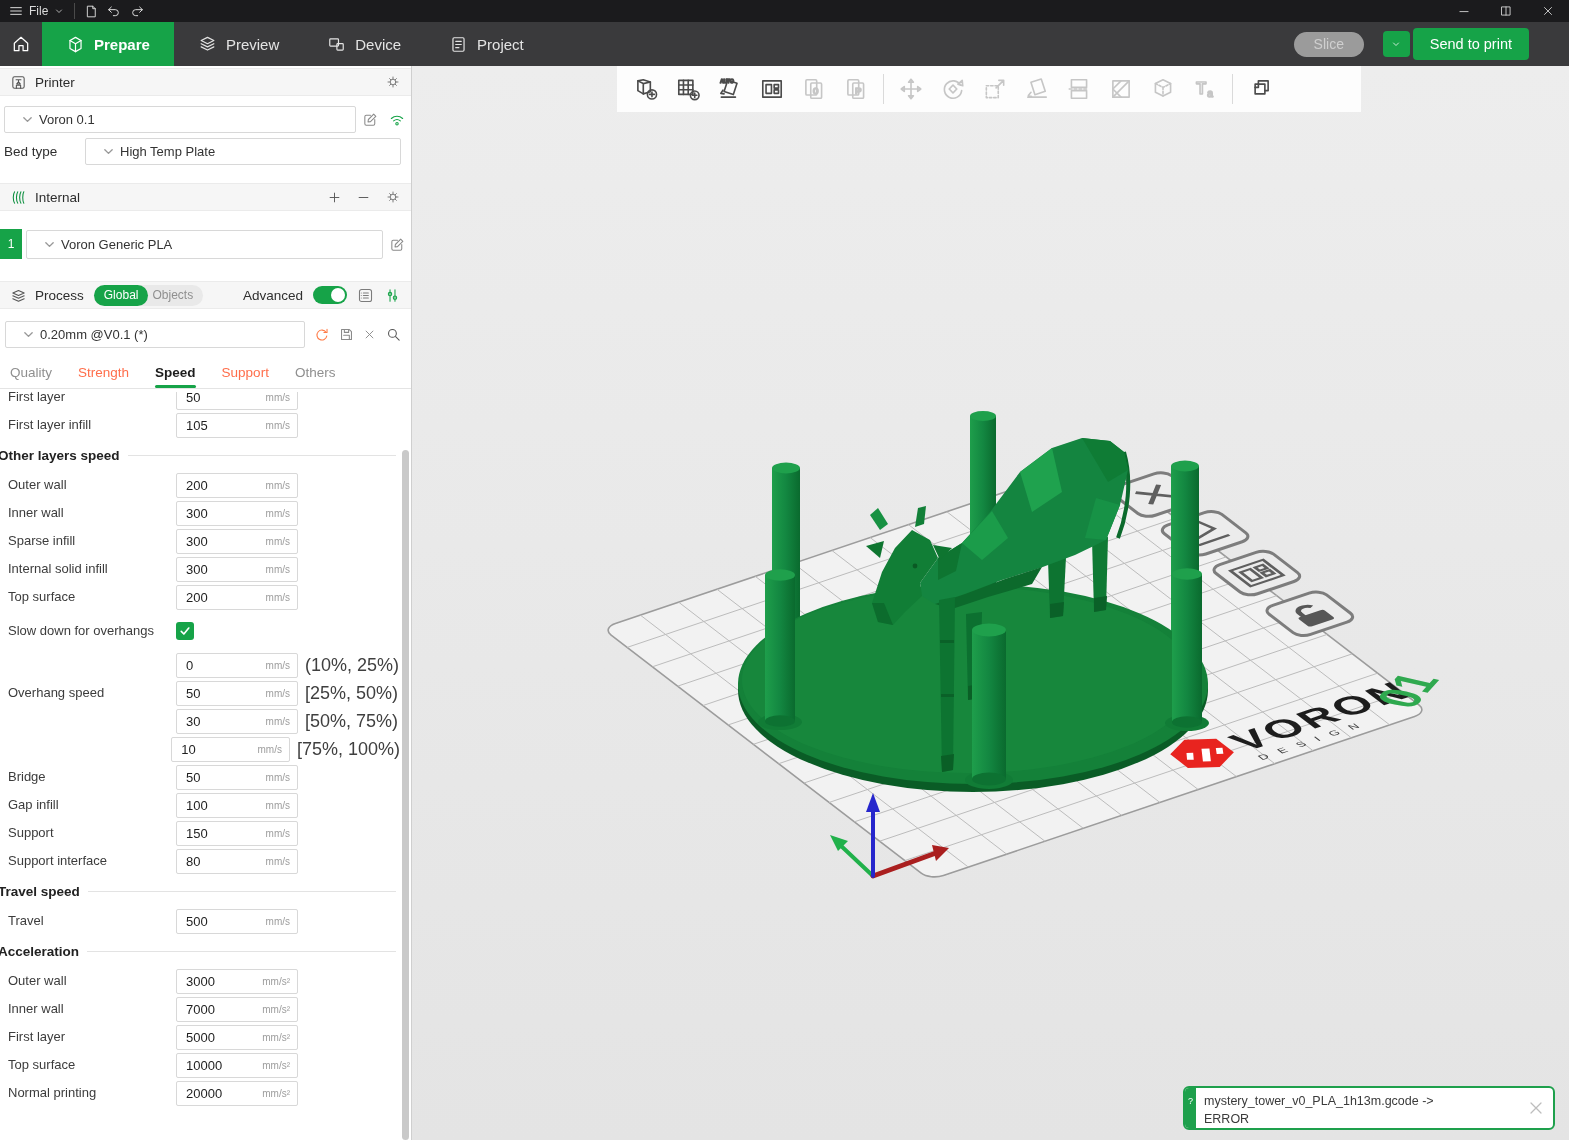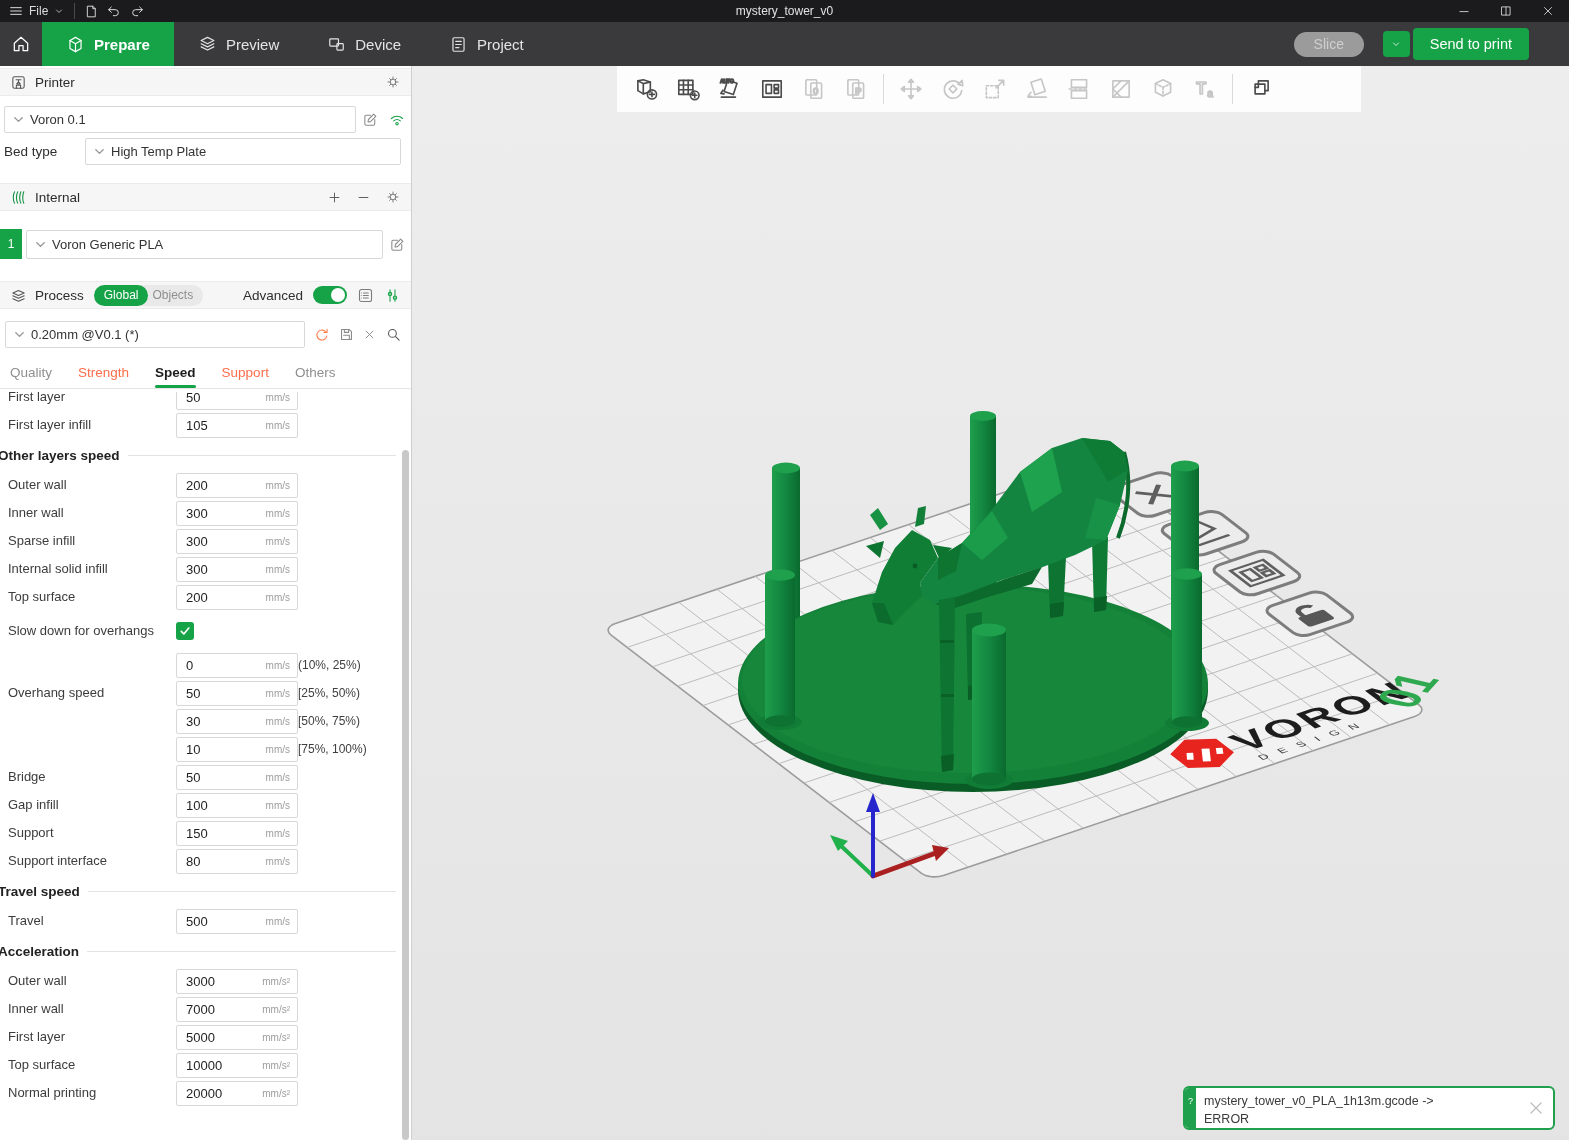--- a/index.html
+++ b/index.html
@@ -30,21 +30,21 @@
   #toolbar { position:absolute; left:617px; top:66px; width:744px; height:46px; background:#fdfdfd; display:flex; align-items:center; gap:12px; padding:0 14px; z-index:30; }
   .tool { width:30px; height:30px; display:flex; align-items:center; justify-content:center; color:#4b4b4b; }
   .tool.disabled { color:#c6c6c6; }
   .tool-div { width:1px; height:30px; background:#dadada; }
 
   
   #sidebar { position:absolute; left:0; top:66px; width:412px; height:1074px; background:#fff; border-right:1px solid #cfcfcf; z-index:35; font-size:13px; color:#3c3c3c; }
   .sec-header { position:absolute; left:0; width:411px; height:28px; background:#f6f6f6; border-top:1px solid #ebebeb; border-bottom:1px solid #ebebeb; display:flex; align-items:center; gap:8px; padding:0 10px; }
   .sec-title { font-size:13.5px; color:#2c2c2c; }
   .hdr-right { margin-left:auto; display:flex; align-items:center; gap:14px; color:#7c7c7c; }
-  .dropdown { height:27px; border:1px solid #d8d8d8; border-radius:2px; background:#fff; display:flex; align-items:center; gap:6px; padding:0 8px; color:#333; }
+  .dropdown { height:27px; border:1px solid #d8d8d8; border-radius:2px; background:#fff; display:flex; align-items:center; gap:6px; padding:0 17px; color:#333; }
   .chev { flex:none; }
   .ghost-icon { color:#8a8a8a; display:flex; }
 
   
   .pill-group { display:flex; align-items:center; background:#e9e9e9; border-radius:12px; height:21px; }
   .pill { font-size:12px; padding:0 10px; height:21px; display:flex; align-items:center; border-radius:11px; color:#8f8f8f; }
   .pill.on { background:var(--accent); color:#fff; }
   .toggle { width:34px; height:18px; border-radius:9px; background:var(--accent); position:relative; }
   .toggle .knob { position:absolute; right:2px; top:2px; width:14px; height:14px; border-radius:50%; background:#fff; }
 
@@ -57,21 +57,21 @@
 
   
   #settings-clip { position:absolute; left:0; top:326px; width:400px; bottom:0; overflow:hidden; }
   #settings-list { margin-top:-9px; }
   .srow { height:28px; display:flex; align-items:center; padding-left:8px; }
   .srow.cb { height:40px; }
   .slabel { width:168px; line-height:1.2; color:#3c3c3c; }
   .sbox { width:122px; height:25px; border:1px solid #d8d8d8; border-radius:2px; background:#fff; display:flex; align-items:center; }
   .sval { font-size:13px; color:#1f1f1f; padding-left:9px; }
   .sunit { margin-left:auto; font-size:10px; color:#9d9d9d; padding-right:7px; }
-  .snote { color:#3f3f3f; font-size:12px; white-space:nowrap; }
+  .snote { margin-left:7px; color:#3f3f3f; font-size:18px; white-space:nowrap; }
   .sheader { height:32px; display:flex; align-items:center; gap:8px; margin-left:-2px; }
   .sheader span { font-weight:bold; font-size:13.5px; color:#222; white-space:nowrap; }
   .sheader i { flex:1; height:1px; background:#e3e3e3; margin-right:4px; }
   .checkbox { width:18px; height:18px; border-radius:3px; background:var(--accent); display:flex; align-items:center; justify-content:center; }
   #side-scrollbar { position:absolute; right:2px; top:384px; width:7px; height:690px; border-radius:4px; background:#c9c9c9; }
 
   
   #viewport { position:absolute; left:412px; top:66px; width:1157px; height:1074px; background:linear-gradient(#ededed,#e4e4e4); overflow:hidden; }
   #scene { position:absolute; inset:0; }
 
@@ -109,21 +109,20 @@
           <path d="M4 10h10a4.5 4.5 0 0 1 0 9h-3"></path>
         </svg>
     </span>
     <span class="tb-btn" style="margin-left:6px">
       <svg class="ic" width="16" height="16" viewBox="0 0 24 24">
           <path d="M16 6l4 4-4 4"></path>
           <path d="M20 10H10a4.5 4.5 0 0 0 0 9h3"></path>
         </svg>
     </span>
   </div>
-  <div id="win-title">mystery_tower_v0</div>
   <div class="win-ctrls">
     <span class="win-ctrl">
         <svg class="ic" width="14" height="14" viewBox="0 0 24 24">
           <path d="M5 13h14"></path>
         </svg>
       </span>
     <span class="win-ctrl">
         <svg class="ic" width="14" height="14" viewBox="0 0 24 24">
           <rect x="5" y="5" width="14" height="14"></rect>
           <path d="M12 5v14"></path>

